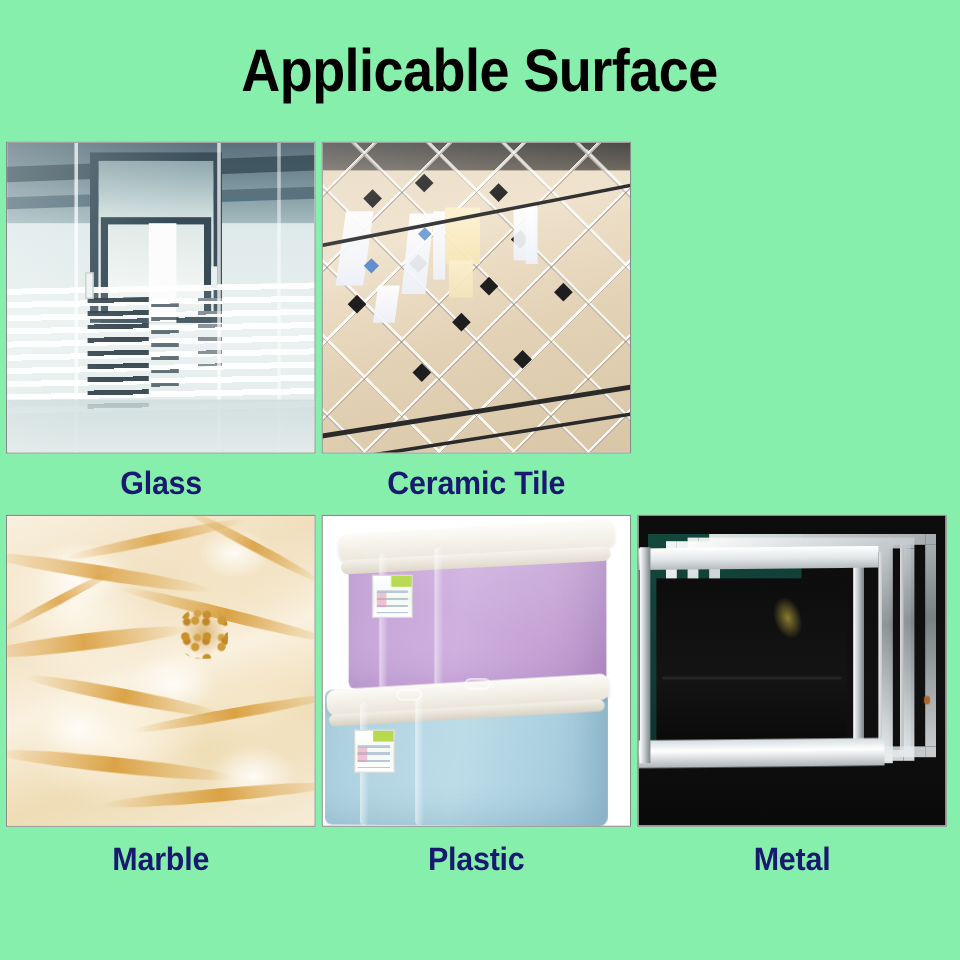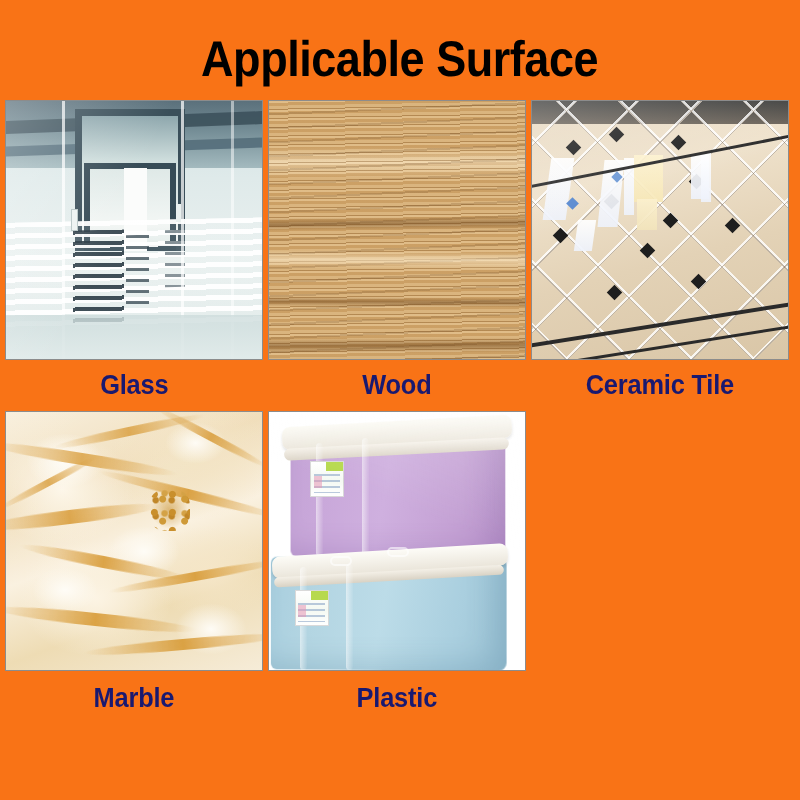--- a/index.html
+++ b/index.html
@@ -11,21 +11,21 @@
     background: #f7f7f7;
     font-family: "Liberation Sans", sans-serif;
     overflow: hidden;
     position: relative;
   }
 
   .page {
     width: 800px;
     height: 800px;
     position: relative;
-    background: #f97316;
+    background: #86efac;
   }
 
   
   .title-bar {
     width: 100%;
     height: 108px;
     display: flex;
     align-items: center;
     justify-content: center;
     padding-top: 10px;
@@ -39,21 +39,21 @@
     letter-spacing: -0.5px;
     transform: scaleX(0.90);
     transform-origin: center;
     text-rendering: geometricPrecision;
   }
 
   
   .grid {
     position: absolute;
     left: 5px;
-    top: 100px;
+    top: 118px;
     width: 790px;
     display: flex;
     flex-direction: column;
     gap: 0px;
   }
   .row {
     display: flex;
     flex-direction: row;
     gap: 5px;
     margin-bottom: 0px;
@@ -513,35 +513,20 @@
             <div class="g-mullion m3"></div>
             <div class="g-handle"></div>
             <div class="g-handle2"></div>
             <div class="g-floor"></div>
             <div class="g-sheen"></div>
           </div>
         </div>
         <div class="caption">Glass</div>
       </div>
 
-      <div class="cell">
-        <div class="thumb">
-          <div class="inner">
-            <div class="wood-bg"></div>
-            <div class="wood-light-band wl1"></div>
-            <div class="wood-grain"></div>
-            <div class="wood-grain2"></div>
-            <div class="wood-dark-band wb1"></div>
-            <div class="wood-light-band wl2"></div>
-            <div class="wood-dark-band wb2"></div>
-            <div class="wood-dark-band wb3"></div>
-          </div>
-        </div>
-        <div class="caption">Wood</div>
-      </div>
 
       <div class="cell">
         <div class="thumb">
           <div class="inner">
             <div class="tile-bg"></div>
             <div class="tile-dark-top"></div>
             <div class="tile-grid"></div>
             <div class="tile-grid-lines"></div>
             <div class="tile-dot" style="left:14%; top:16%;"></div>
             <div class="tile-dot" style="left:31%; top:11%;"></div>
@@ -627,16 +612,38 @@
               <div class="s-pink"></div>
             </div>
             <div class="bin-handle bh1"></div>
             <div class="bin-handle bh2"></div>
             <div class="plastic-shade"></div>
           </div>
         </div>
         <div class="caption">Plastic</div>
       </div>
 
+      <div class="cell">
+        <div class="thumb">
+          <div class="inner">
+            <div class="metal-bg"></div>
+            <div class="m-greenwall"></div>
+            <div class="m-side ms4"></div>
+            <div class="m-side ms3"></div>
+            <div class="m-side ms2"></div>
+            <div class="m-frame mf4"></div>
+            <div class="m-frame mf3"></div>
+            <div class="m-frame mf2"></div>
+            <div class="m-pane"></div>
+            <div class="m-reflect"></div>
+            <div class="m-pane-line"></div>
+            <div class="m-top-strip"></div>
+            <div class="m-bot-strip"></div>
+            <div class="m-side ms1"></div>
+            <div class="m-orange"></div>
+          </div>
+        </div>
+        <div class="caption">Metal</div>
+      </div>
     </div>
 
   </div>
 </div>
 
 </body></html>

